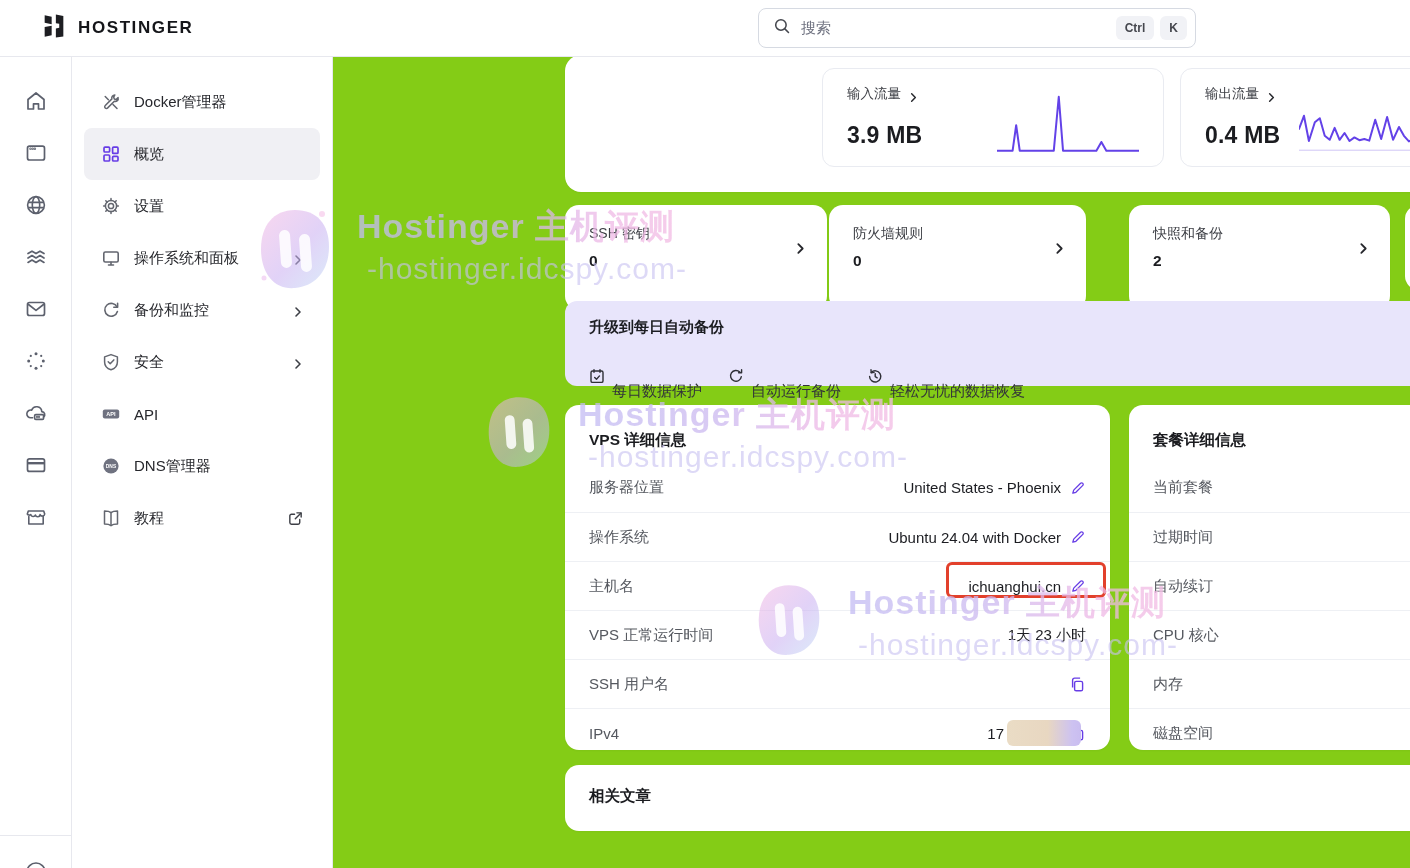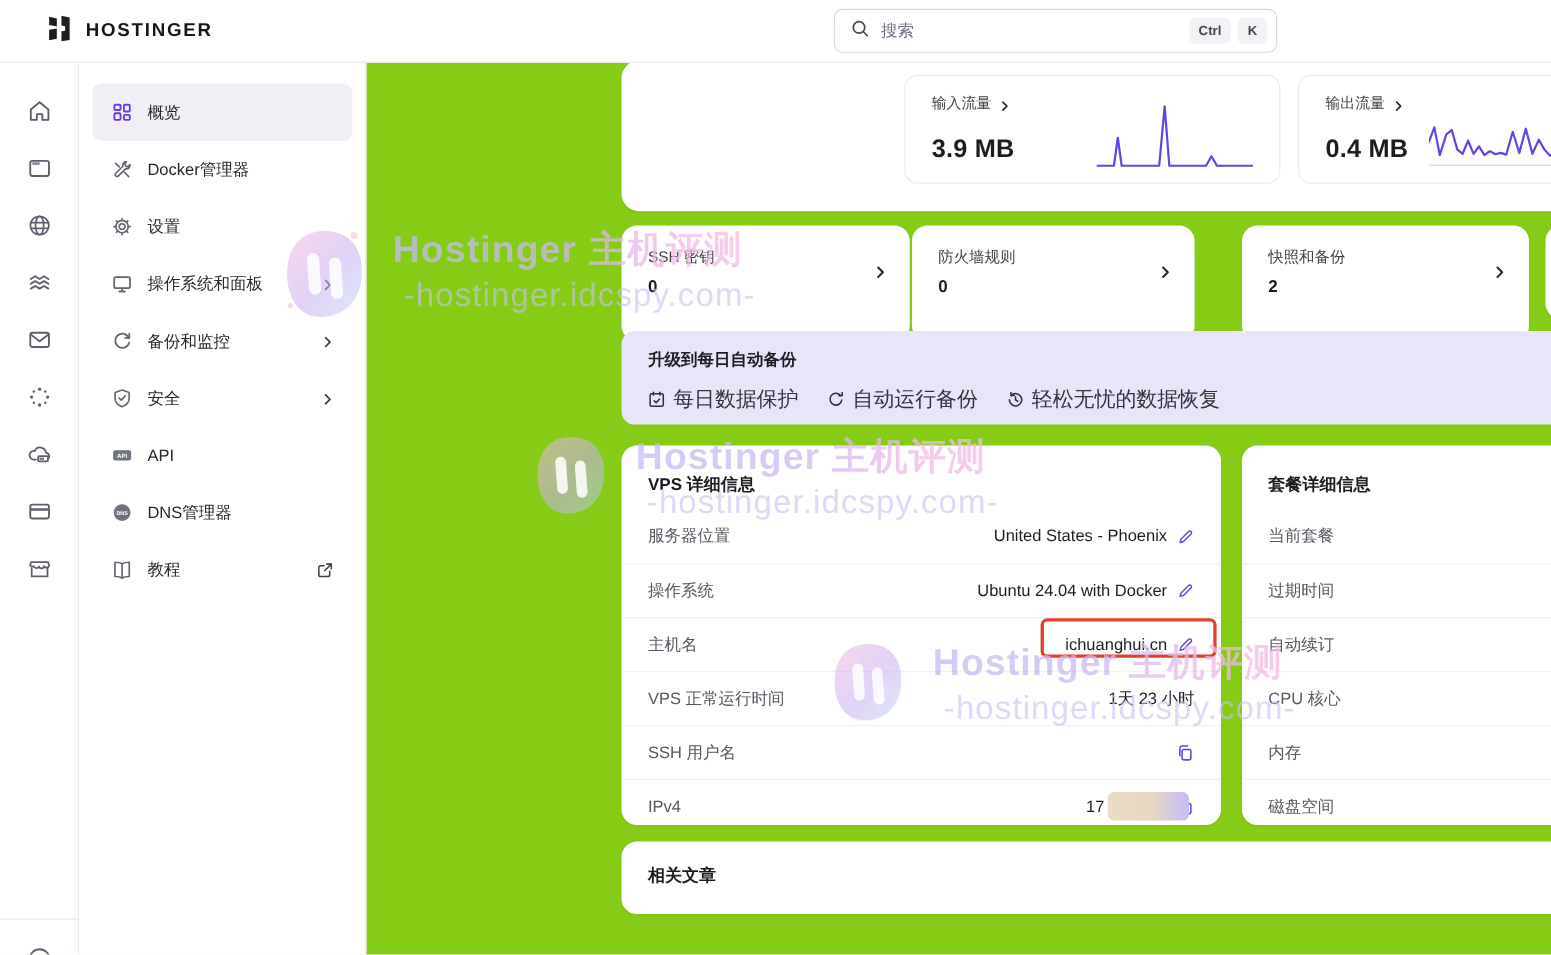--- a/index.html
+++ b/index.html
@@ -4,21 +4,21 @@
 <style>
   * { margin:0; padding:0; box-sizing:border-box; }
   body { font-family:"Liberation Sans","DejaVu Sans",sans-serif; background:#fff; }
   #page { position:relative; width:1410px; height:868px; overflow:hidden; background:#fff; }
 
   
   .topbar { position:absolute; left:0; top:0; width:1410px; height:57px; background:#fff;
             border-bottom:1px solid #e7e8ee; z-index:20; }
   .brand { position:absolute; left:40px; top:0; height:56px; display:flex; align-items:center; gap:10px; }
   .brand-name { font-size:17px; font-weight:bold; letter-spacing:1.6px; color:#15161a; }
-  .search { position:absolute; left:758px; top:8px; width:403px; height:40px; border:1px solid #d6dae2;
+  .search { position:absolute; left:758px; top:8px; width:438px; height:40px; border:1px solid #d6dae2;
             border-radius:8px; display:flex; align-items:center; padding:0 8px 0 14px; background:#fff; }
   .search-ph { font-size:15px; color:#6f7280; margin-left:10px; flex:1; }
   .kbd { background:#f1f2f6; border-radius:6px; font-size:12px; font-weight:bold; color:#45474e;
          padding:5px 9px; margin-left:6px; }
 
   
   .rail { position:absolute; left:0; top:57px; width:72px; height:811px; background:#fff;
           border-right:1px solid #e7e8ee; z-index:15; }
   .rail-icons { display:flex; flex-direction:column; align-items:center; padding-top:32px; gap:28px; }
   .rail-btn { width:24px; height:24px; color:#5c606d; cursor:pointer; }
@@ -56,21 +56,21 @@
   .quick-label { font-size:14px; color:#3c3e44; }
   .quick-value { font-size:15.5px; font-weight:bold; color:#1b1c20; margin-top:9px; }
   .quick-chev { position:absolute; right:20px; top:36px; width:13px; height:13px; color:#26272c; }
 
   .banner { position:absolute; left:232px; top:244px; width:1210px; height:85px; background:#e8e5fb;
             border-radius:12px; padding:17px 24px; }
   .banner-title { font-size:15px; font-weight:bold; color:#1c1d22; }
   .banner-feats { display:flex; gap:26px; margin-top:13px; align-items:center; }
   .feat { display:flex; align-items:center; gap:7px; }
   .feat-ic { width:16px; height:16px; color:#2e2f36; }
-  .feat-label { font-size:19px; color:#32333a; }
+  .feat-label { font-size:15px; color:#32333a;margin-top:32px; }
 
   .details { left:232px; top:348px; width:545px; height:345px; }
   .plan    { left:796px; top:348px; width:330px; height:345px; }
   .card-title { font-size:15.5px; font-weight:bold; color:#1b1c20; padding:25px 24px 0; }
   .rows { margin-top:12px; }
   .drow { height:49px; display:flex; align-items:center; padding:0 24px; }
   .drow + .drow { border-top:1px solid #eef0f4; }
   .drow-label { font-size:15px; color:#55585f; flex:1; }
   .drow-value { font-size:15px; color:#1c1d22; }
   .edit-ic { width:16px; height:16px; color:#673de6; margin-left:9px; cursor:pointer; }
@@ -196,40 +196,40 @@
     <div class="rail-div"></div>
     <span class="rail-bottom">
       <svg width="24" height="24" viewBox="0 0 24 24" fill="none" stroke="currentColor" stroke-width="1.7">
         <circle cx="12" cy="14" r="9"></circle>
       </svg>
     </span>
   </div>
 
   <div class="sidebar">
 
+    <div class="side-item">
+      <span class="side-ic">
+        <svg width="20" height="20" viewBox="0 0 20 20" fill="none" stroke="currentColor" stroke-width="1.5" stroke-linecap="round" stroke-linejoin="round">
+          <path d="M13.8 3a3 3 0 0 0-2.9 3.9L4.3 13.5a1.7 1.7 0 1 0 2.4 2.4l6.6-6.6a3 3 0 0 0 3.8-3.7l-2 2-1.8-.6-.6-1.8z"></path>
+          <path d="m12 12.4 4 4.1M4.2 4.5l3.2 3.2"></path>
+        </svg>
+      </span>
+      <span class="side-label">Docker管理器</span>
+    </div>
+
     <div class="side-item active">
       <span class="side-ic">
         <svg width="20" height="20" viewBox="0 0 20 20" fill="none" stroke="currentColor" stroke-width="1.7">
           <rect x="3" y="3.2" width="5.6" height="4.8" rx="1"></rect>
             <rect x="11.6" y="3.2" width="5.4" height="6.2" rx="1"></rect>
           <rect x="3" y="11" width="5.6" height="6" rx="1"></rect>
             <rect x="11.6" y="12.4" width="5.4" height="4.6" rx="1"></rect>
         </svg>
       </span>
       <span class="side-label">概览</span>
-    </div>
-
-    <div class="side-item">
-      <span class="side-ic">
-        <svg width="20" height="20" viewBox="0 0 20 20" fill="none" stroke="currentColor" stroke-width="1.5" stroke-linecap="round" stroke-linejoin="round">
-          <path d="M13.8 3a3 3 0 0 0-2.9 3.9L4.3 13.5a1.7 1.7 0 1 0 2.4 2.4l6.6-6.6a3 3 0 0 0 3.8-3.7l-2 2-1.8-.6-.6-1.8z"></path>
-          <path d="m12 12.4 4 4.1M4.2 4.5l3.2 3.2"></path>
-        </svg>
-      </span>
-      <span class="side-label">Docker管理器</span>
     </div>
 
     <div class="side-item">
       <span class="side-ic">
         <svg width="20" height="20" viewBox="0 0 20 20" fill="none" stroke="currentColor" stroke-width="1.5" stroke-linecap="round">
           <circle cx="10" cy="10" r="2.6"></circle>
             <circle cx="10" cy="10" r="5.6"></circle>
           <path d="M10 2.6v1.8M10 15.6v1.8M2.6 10h1.8M15.6 10h1.8M4.8 4.8l1.3 1.3M13.9 13.9l1.3 1.3M15.2 4.8l-1.3 1.3M6.1 13.9l-1.3 1.3"></path>
         </svg>
       </span>

